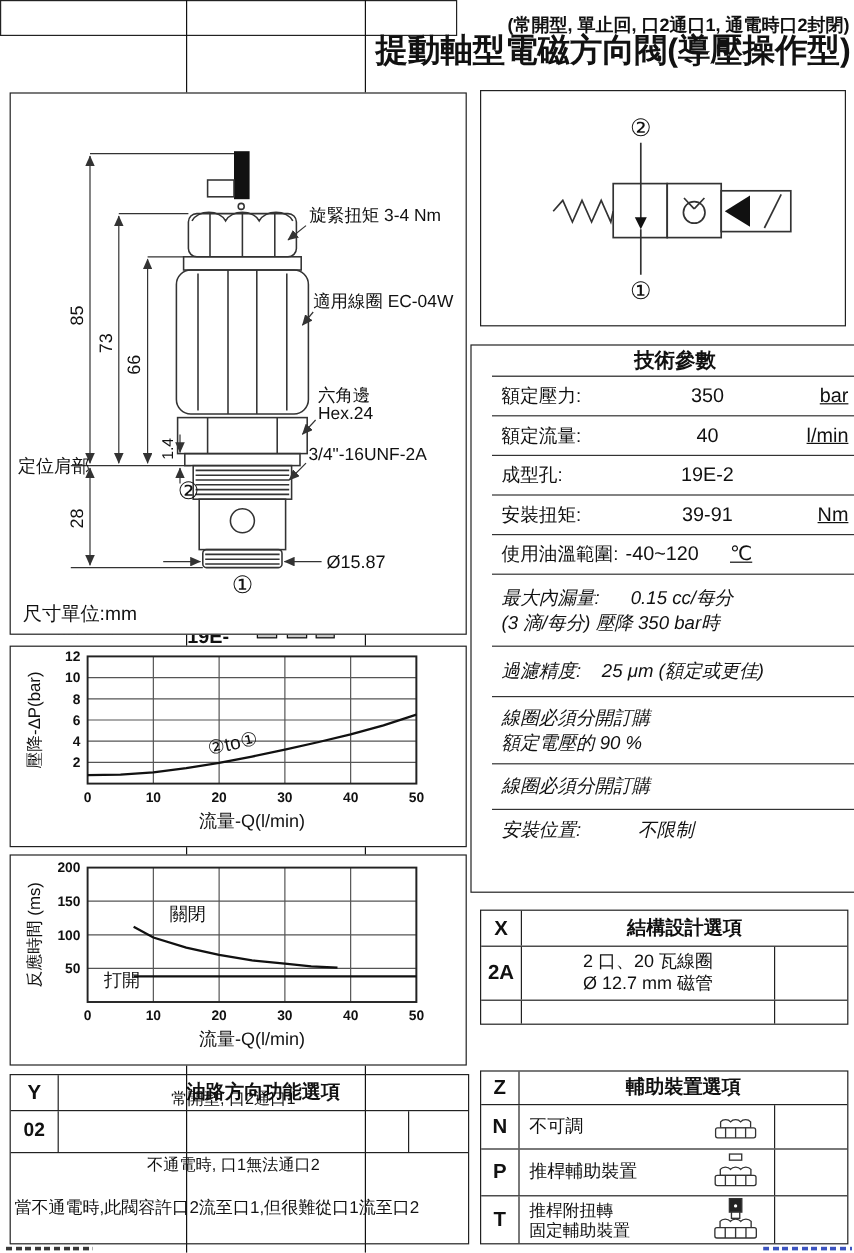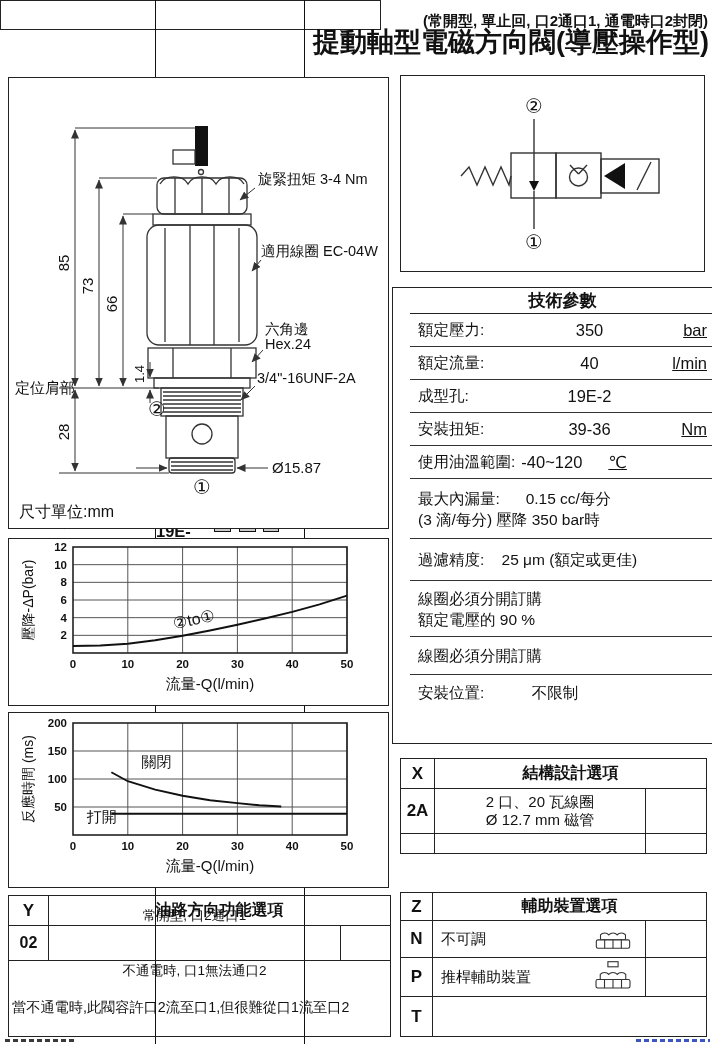--- a/index.html
+++ b/index.html
@@ -47,21 +47,21 @@
             padding:0 8px;border-bottom:1.2px solid #333;box-sizing:border-box;}
   .tech-label{font-size:15.5px;}
   .tech-value{font-size:16.5px;text-align:center;}
   .tech-unit{font-size:16.5px;text-align:right;text-decoration:underline;}
   .tech-row.inline{display:flex;}
   .tech-row.inline .tech-value{margin-left:6px;}
   .tech-row.inline .tech-unit{margin-left:26px;}
   .tech-note{display:flex;flex-direction:column;justify-content:center;padding:0 8px;
              border-bottom:1.2px solid #333;box-sizing:border-box;}
   .tech-note:last-child{border-bottom:none;}
-  .note-line{font-size:15.5px;line-height:21px;white-space:pre-wrap;}
+  .note-line{font-size:15.5px;line-height:21px;white-space:pre-wrap;font-style:italic;}
   .note-line:empty{display:none;}
   
   #x-table{left:400px;top:758px;width:305px;height:94px;border:1.7px solid #222;}
   #x-table .hdr-row{height:30px;}
   #x-table .key-cell{width:34px;font-size:17px;}
   .x-row{display:flex;height:44px;border-bottom:1.3px solid #222;}
   .x-row .key-cell{width:34px;font-size:16px;}
   #x-desc{width:211px;border-right:1.3px solid #222;box-sizing:border-box;display:flex;flex-direction:column;
           align-items:center;justify-content:center;font-size:15px;line-height:18px;}
   .x-empty-row{display:flex;flex:1;}
@@ -301,21 +301,21 @@
     <span class="tech-value">40</span>
     <span class="tech-unit">l/min</span>
   </div>
   <div class="tech-row">
     <span class="tech-label">成型孔:</span>
     <span class="tech-value">19E-2</span>
     <span class="tech-unit"></span>
   </div>
   <div class="tech-row">
     <span class="tech-label">安裝扭矩:</span>
-    <span class="tech-value">39-36</span>
+    <span class="tech-value">39-91</span>
     <span class="tech-unit">Nm</span>
   </div>
   <div class="tech-row inline">
     <span class="tech-label">使用油溫範圍:</span>
     <span class="tech-value">-40~120</span>
     <span class="tech-unit">℃</span>
   </div>
   <div class="tech-note" style="height:60px;">
     <div class="note-line">最大內漏量:      0.15 cc/每分</div>
     <div class="note-line">(3 滴/每分) 壓降 350 bar時</div>
@@ -395,18 +395,36 @@
           <line x1="20" y1="23" x2="20" y2="33"></line>
             <line x1="30" y1="23" x2="30" y2="33"></line>
             <line x1="40" y1="23" x2="40" y2="33"></line>
         </g>
       </svg>
     </div>
     <div style="flex:1;"></div>
   </div>
   <div class="z-row" style="height:39px;border-bottom:none;">
     <div class="key-cell">T</div>
+    <div class="z-desc">
+      <div class="z-text" style="font-size:14px;">
+        <div>推桿附扭轉</div>
+        <div>固定輔助裝置</div>
+      </div>
+      <svg class="z-icon" width="56" height="38" viewBox="0 0 60 44">
+        <g stroke="#333" stroke-width="1.3" fill="#fff">
+          <rect x="24" y="1" width="12" height="13" fill="#222"></rect>
+          <circle cx="30" cy="8" r="1.6" fill="#fff" stroke="none"></circle>
+          <rect x="26" y="14" width="8" height="6"></rect>
+          <path d="M15,29 v-6 a6,5 0 0 1 10,0 a6,5 0 0 1 10,0 a6,5 0 0 1 10,0 v6 z"></path>
+          <rect x="10" y="29" width="40" height="10" rx="2"></rect>
+          <line x1="20" y1="29" x2="20" y2="39"></line>
+            <line x1="30" y1="29" x2="30" y2="39"></line>
+            <line x1="40" y1="29" x2="40" y2="39"></line>
+        </g>
+      </svg>
+    </div>
     <div style="flex:1;"></div>
   </div>
 </div>
 
 <div class="foot-mark" id="foot-left"></div>
 <div class="foot-mark" id="foot-right"></div>
 
 </body></html>

